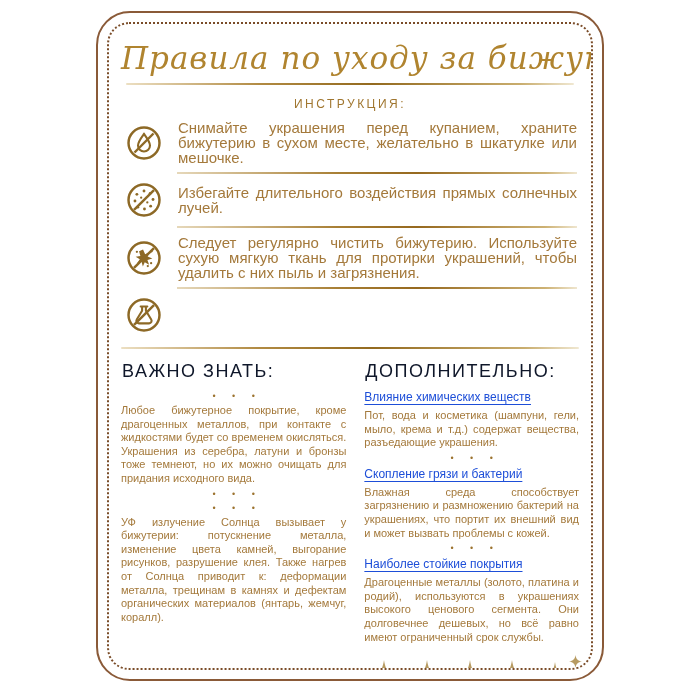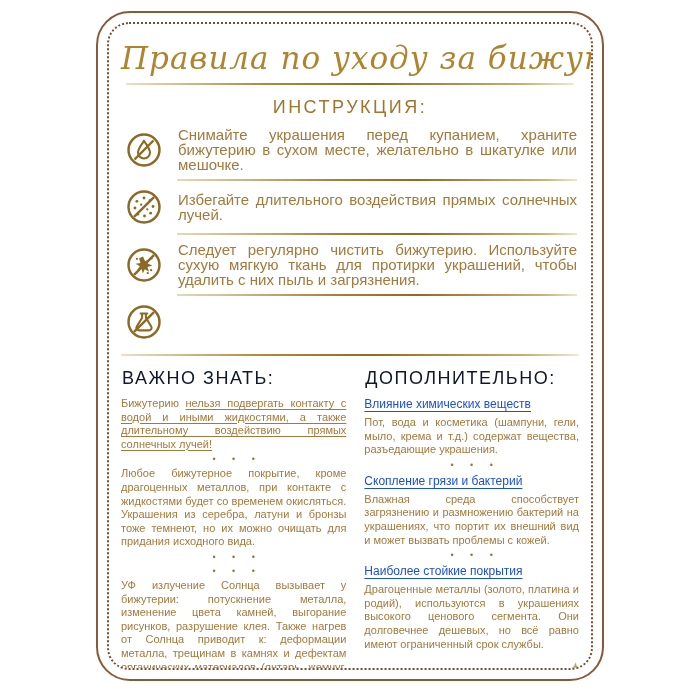--- a/index.html
+++ b/index.html
@@ -19,21 +19,21 @@
     margin:6px 0 0 0;text-align:center;
     font-family:"DejaVu Serif",serif;font-style:italic;font-weight:400;
     font-size:31px;color:#b0842f;letter-spacing:1px;white-space:nowrap;
   }
   .hr{
     height:2px;border:none;margin:7px auto 0 auto;width:98%;
     background:linear-gradient(90deg,#ecdfc2 0%,#b18a42 30%,#936a1f 55%,#c9ad6e 88%,#f0e8d2 100%);
     border-radius:2px;
   }
   .instr-heading{
-    margin:12px 0 4px 0;text-align:center;font-size:18px;font-weight:400;
+    margin:12px 0 4px 0;text-align:center;font-size:12px;font-weight:400;
     letter-spacing:2.5px;color:#a0762f;
   }
   .row{display:flex;align-items:center;gap:15px;padding:5px 2px 5px 4px;}
   .row .ic{flex:0 0 38px;width:38px;height:38px;}
   .row p{
     margin:0;font-size:15px;line-height:15px;color:#a4793b;text-align:justify;flex:1;
   }
   .row-hr{
     height:2px;border:none;margin:2px 2px 2px 56px;
     background:linear-gradient(90deg,#e6d8ba 0%,#a87f35 40%,#96691f 60%,#cdb173 92%,#efe6cf 100%);
@@ -136,21 +136,20 @@
       </div>
 
     </div>
 
     <div class="hr section-hr"></div>
 
     <div class="columns">
 
       <div class="col col-left">
         <h3>ВАЖНО ЗНАТЬ:</h3>
-        <p><span>Бижутерию </span><span class="u">нельзя подвергать контакту с водой и иными жидкостями, а также длительному воздействию прямых солнечных лучей!</span></p>
         <div class="dots">• • •</div>
         <p>Любое бижутерное покрытие, кроме драгоценных металлов, при контакте с жидкостями будет со временем окисляться. Украшения из серебра, латуни и бронзы тоже темнеют, но их можно очищать для придания исходного вида.</p>
         <div class="dots">• • •</div>
         <div class="dots">• • •</div>
         <p>УФ излучение Солнца вызывает у бижутерии: потускнение металла, изменение цвета камней, выгорание рисунков, разрушение клея. Также нагрев от Солнца приводит к: деформации металла, трещинам в камнях и дефектам органических материалов (янтарь, жемчуг, коралл).</p>
       </div>
 
       <div class="col col-right">
         <h3>ДОПОЛНИТЕЛЬНО:</h3>
 

